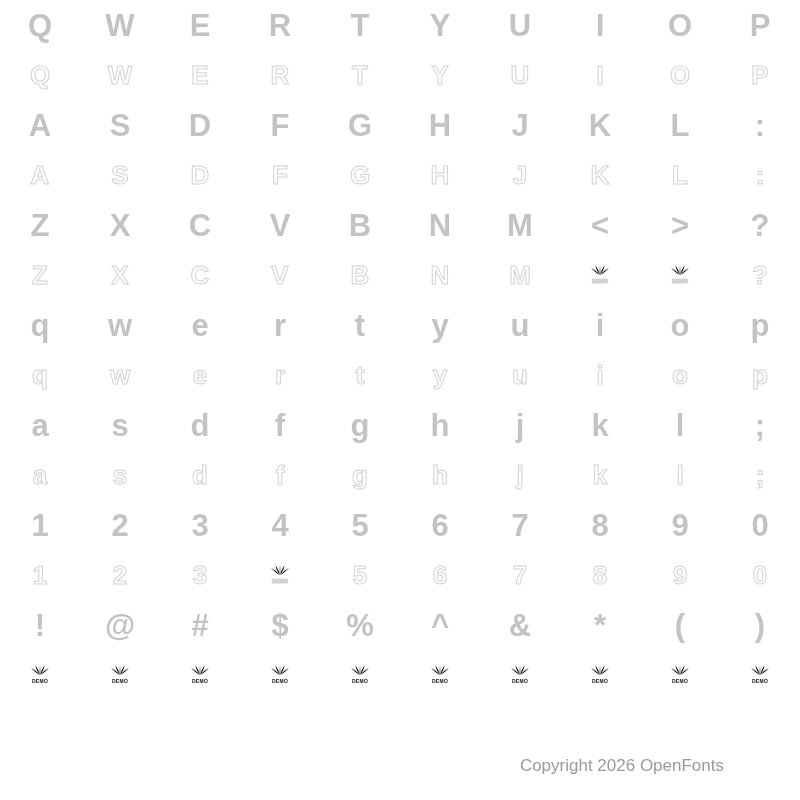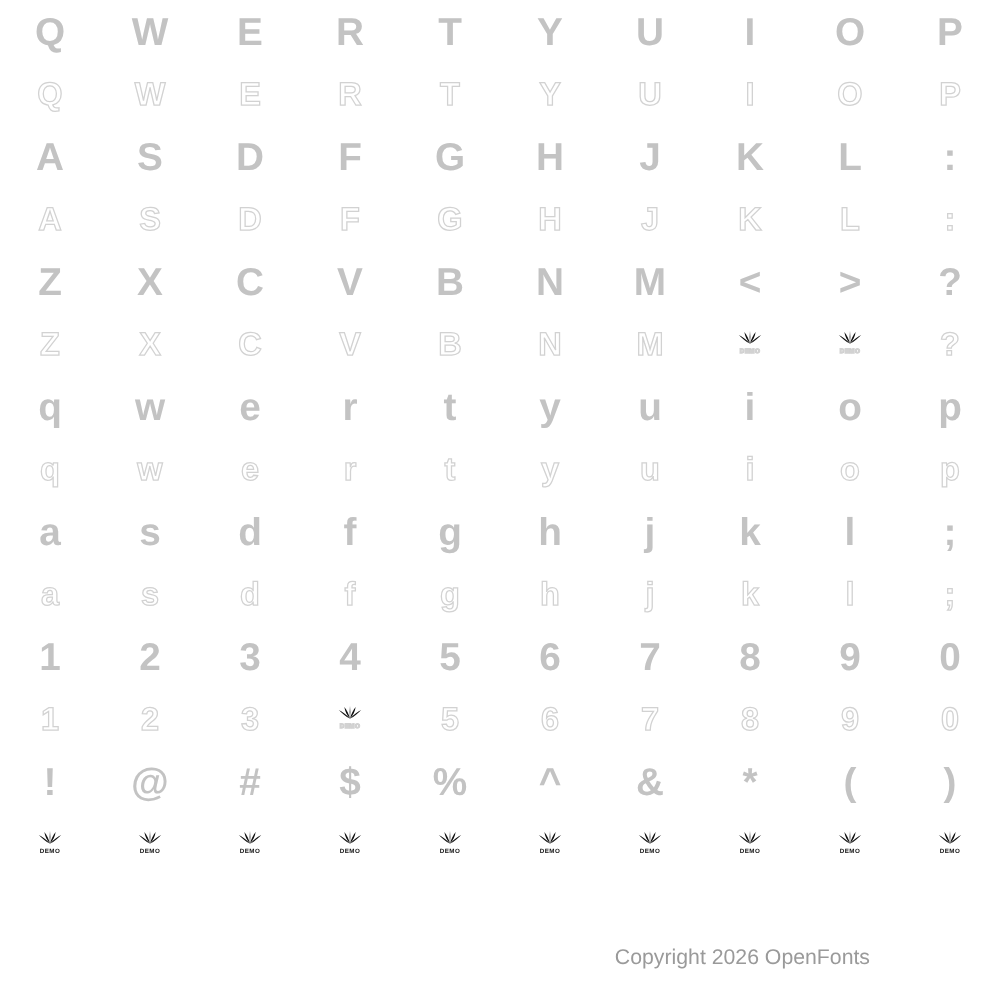--- a/index.html
+++ b/index.html
@@ -77,21 +77,21 @@
     line-height: 1;
     padding-bottom: 2px;
   }
 
   #footer {
     position: absolute;
     left: 0;
     right: 0;
     bottom: 24px;
     text-align: right;
-    padding-right: 104px;
+    padding-right: 76px;
     font-size: 17px;
     color: #9a9a9a;
     font-family: "Liberation Sans", sans-serif;
   }
 </style>
 </head>
 <body>
 
 <div id="glyph-sheet">
     <div class="glyph-cell solid">

